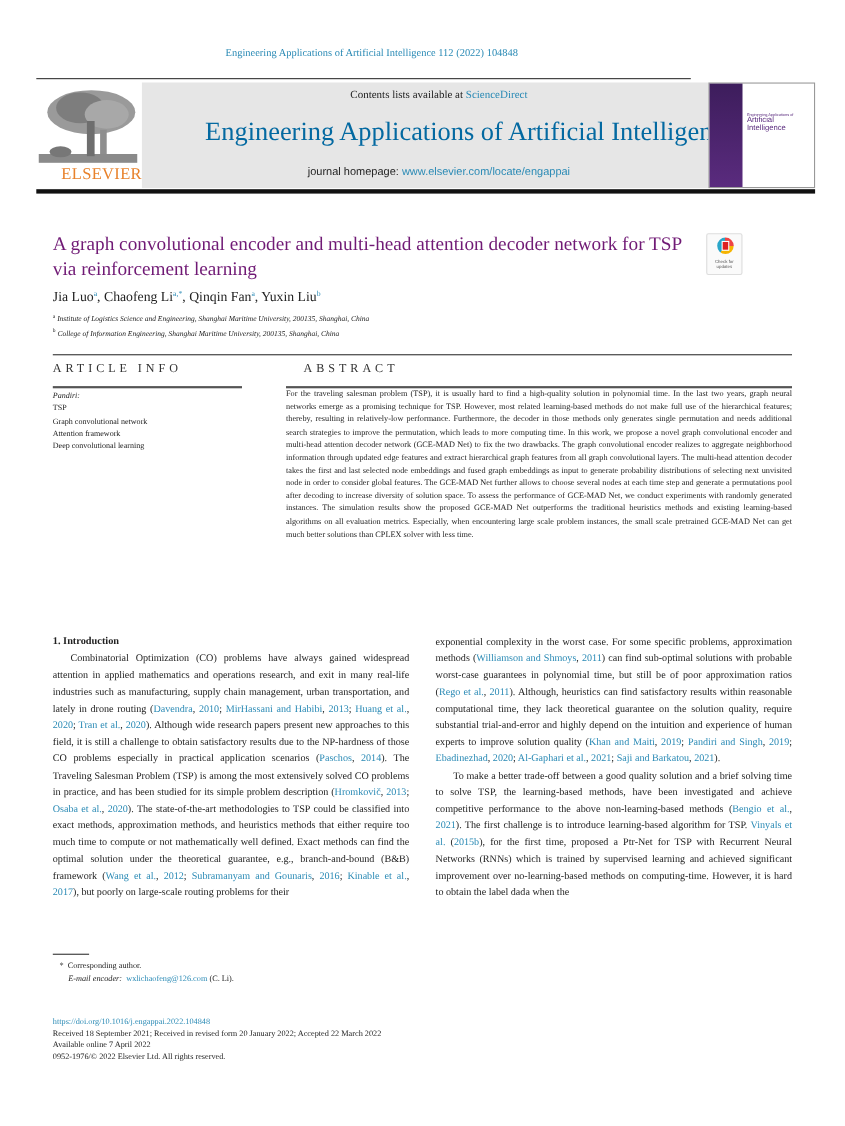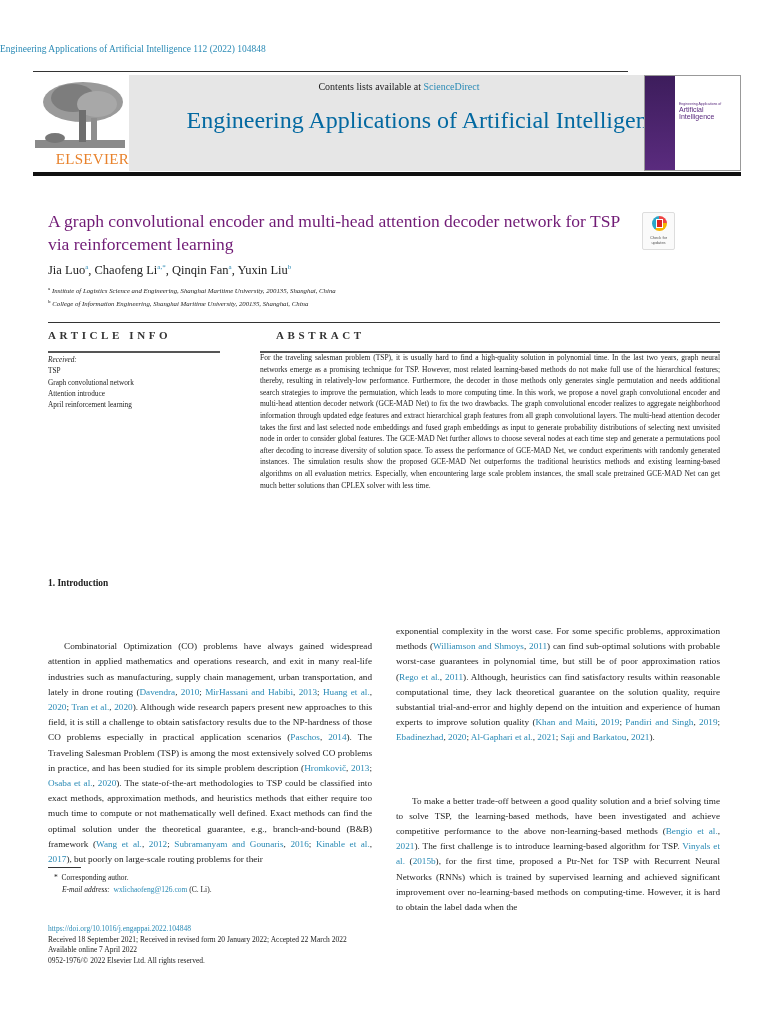--- a/index.html
+++ b/index.html
@@ -1,20 +1,20 @@
 <!DOCTYPE html>
 <html><head>
 <meta charset="utf-8">
 <style>
   * { margin: 0; padding: 0; box-sizing: border-box; }
   html, body { width: 768px; height: 1024px; background: #ffffff; overflow: hidden; }
   body { font-family: "Liberation Serif", "DejaVu Serif", serif; color: #222; position: relative; }
   a, .link { color: #2a8ab5; text-decoration: none; }
 
-  .running-head { position: absolute; top: 44px; left: 0; width: 676px; font-size: 9.5px; color: #2a8ab5; }
+  .running-head { position: absolute; top: 44px; left: 0; width: 676px; text-align: center; font-size: 9.5px; color: #2a8ab5; }
 
   .masthead-rule-top { position: absolute; top: 71px; left: 33px; width: 595px; height: 1px; background: #333; }
   .masthead { position: absolute; top: 75px; left: 33px; width: 708px; height: 96px; }
   .elsevier-logo { position: absolute; left: 0; top: 3px; width: 96px; height: 90px; }
   .elsevier-tree { position: absolute; left: 2px; top: 2px; width: 90px; height: 70px; }
   .elsevier-word { position: absolute; left: 0; bottom: 0; width: 96px; text-align: right; font-size: 15px; color: #e8822c; letter-spacing: 0.3px; font-family: "Liberation Serif", serif; }
   .masthead-gray { position: absolute; left: 96px; top: 0; width: 540px; height: 96px; background: #e6e6e6; }
   .contents-line { position: absolute; top: 6px; width: 100%; text-align: center; font-size: 10px; color: #222; }
   .journal-title { position: absolute; top: 32px; width: 100%; text-align: right; font-size: 24px; color: #0369a1; }
   .homepage-line { position: absolute; top: 76px; width: 100%; text-align: center; font-size: 10px; color: #222; font-family: "Liberation Sans", sans-serif; }
@@ -31,36 +31,36 @@
   .crossmark-flag { position: absolute; top: 4px; left: 5px; width: 5px; height: 7px; background: #d22; }
   .crossmark-text { position: absolute; top: 22px; left: 0; width: 100%; text-align: center; font-size: 4px; line-height: 5px; color: #555; font-family: "Liberation Sans", sans-serif; }
 
   .authors { position: absolute; top: 263px; left: 48px; font-size: 12.5px; color: #222; }
   .authors sup { font-size: 7px; color: #2a8ab5; vertical-align: 5px; }
   .affiliations { position: absolute; top: 283px; left: 48px; font-size: 6.8px; font-style: italic; line-height: 11px; color: #222; }
   .affiliations sup { font-size: 5px; font-style: normal; vertical-align: 3px; }
 
   .sep-rule { position: absolute; top: 322px; left: 48px; width: 672px; height: 1px; background: #333; }
 
-  .section-label { position: absolute; top: 329px; font-size: 11px; letter-spacing: 3.6px; color: #333; font-weight: bold; }
+  .section-label { position: absolute; top: 329px; font-size: 11px; letter-spacing: 3.6px; color: #333; }
   .info-label { left: 48px; }
   .abstract-label { left: 276px; }
   .info-rule { position: absolute; top: 351px; left: 48px; width: 172px; height: 2px; background: #555; }
   .abstract-rule { position: absolute; top: 351px; left: 260px; width: 460px; height: 2px; background: #555; }
 
   .keywords { position: absolute; top: 354px; left: 48px; font-size: 7.3px; line-height: 11.3px; color: #222; }
   .keywords .kw-heading { font-style: italic; }
 
   .abstract-body { position: absolute; top: 352px; left: 260px; width: 460px; font-size: 7.5px; line-height: 11.6px; text-align: justify; color: #222; }
 
   .col { position: absolute; width: 324px; font-size: 9.2px; line-height: 15.2px; text-align: justify; color: #222; }
   .col-left { left: 48px; top: 576px; }
   .col-right { left: 396px; top: 576px; }
   .section-heading { font-weight: bold; font-size: 9.4px; }
-  .para { text-indent: 16px; margin-top: 48px; }
+  .para { text-indent: 16px; }
   .para.noindent { text-indent: 0; }
 
   .footnote-rule { position: absolute; top: 867px; left: 48px; width: 33px; height: 1px; background: #333; }
   .footnote { position: absolute; top: 872px; left: 54px; font-size: 7.5px; line-height: 12.2px; color: #222; }
   .footnote .em-label { font-style: italic; }
 
   .pubinfo { position: absolute; top: 907px; left: 48px; font-size: 7.5px; line-height: 10.7px; color: #222; margin-top: 17px; }
 </style>
 </head>
 <body>
@@ -77,20 +77,21 @@
       <ellipse cx="62" cy="24" rx="20" ry="13" fill="#a8a8a8"></ellipse>
       <rect x="44" y="30" width="7" height="32" fill="#6e6e6e"></rect>
       <rect x="56" y="38" width="6" height="22" fill="#8e8e8e"></rect>
       <ellipse cx="20" cy="58" rx="10" ry="5" fill="#777"></ellipse>
     </svg>
     <div class="elsevier-word">ELSEVIER</div>
   </div>
   <div class="masthead-gray">
     <div class="contents-line"><span>Contents lists available at </span><span class="link">ScienceDirect</span></div>
     <div class="journal-title">Engineering Applications of Artificial Intelligence</div>
+    <div class="homepage-line"><span>journal homepage: </span><span class="link">www.elsevier.com/locate/engappai</span></div>
   </div>
   <div class="cover">
     <div class="cover-purple"></div>
     <div class="cover-text-small">Engineering Applications of</div>
     <div class="cover-text"><span>Artificial</span><br><span>Intelligence</span></div>
   </div>
 </div>
 <div class="masthead-rule-bottom"></div>
 
 <div class="article-title">A graph convolutional encoder and multi-head attention decoder network for TSP via reinforcement learning</div>
@@ -114,42 +115,42 @@
 </div>
 
 <div class="sep-rule"></div>
 
 <div class="section-label info-label">ARTICLE INFO</div>
 <div class="section-label abstract-label">ABSTRACT</div>
 <div class="info-rule"></div>
 <div class="abstract-rule"></div>
 
 <div class="keywords">
-  <div class="kw-heading">Received:</div>
+  <div class="kw-heading">Pandiri:</div>
   <div>TSP</div>
   <div>Graph convolutional network</div>
-  <div>Attention introduce</div>
-  <div>April reinforcement learning</div>
+  <div>Attention framework</div>
+  <div>Deep convolutional learning</div>
 </div>
 
 <div class="abstract-body">For the traveling salesman problem (TSP), it is usually hard to find a high-quality solution in polynomial time. In the last two years, graph neural networks emerge as a promising technique for TSP. However, most related learning-based methods do not make full use of the  hierarchical features; thereby, resulting in relatively-low performance. Furthermore, the decoder in those methods only generates single permutation and needs additional search strategies to improve the permutation, which leads to more computing time. In this work, we propose a novel graph convolutional encoder and multi-head attention decoder network (GCE-MAD Net) to fix the two drawbacks. The graph convolutional encoder realizes to aggregate neighborhood information through updated edge features and extract hierarchical graph features from all graph convolutional layers. The multi-head attention decoder takes the first and last selected node embeddings and fused graph embeddings as input to generate probability distributions of selecting next unvisited node in order to consider global features. The GCE-MAD Net further allows to choose several nodes at each time step and generate a permutations pool after decoding to increase diversity of solution space. To assess the performance of GCE-MAD Net, we conduct experiments with randomly generated instances. The simulation results show the proposed GCE-MAD Net outperforms the traditional heuristics methods and existing learning-based algorithms on all evaluation metrics. Especially, when encountering large scale problem instances, the small scale pretrained GCE-MAD Net can get much better solutions than CPLEX solver with less time.</div>
 
 <div class="col col-left">
   <div class="section-heading">1.  Introduction</div>
   <div class="para"><span>Combinatorial Optimization (CO) problems have always gained widespread attention in applied mathematics and operations research, and exit in many real-life industries such as manufacturing, supply chain management, urban transportation, and lately in drone routing (</span><span class="link">Davendra</span><span>, </span><span class="link">2010</span><span>; </span><span class="link">MirHassani and Habibi</span><span>, </span><span class="link">2013</span><span>; </span><span class="link">Huang et al.</span><span>, </span><span class="link">2020</span><span>; </span><span class="link">Tran et al.</span><span>, </span><span class="link">2020</span><span>). Although wide research papers present new approaches to this field, it is still a challenge to obtain satisfactory results due to the NP-hardness of those CO problems especially in practical application scenarios (</span><span class="link">Paschos</span><span>, </span><span class="link">2014</span><span>). The Traveling Salesman Problem (TSP) is among the most extensively solved CO problems in practice, and has been studied for its simple problem description (</span><span class="link">Hromkovič</span><span>, </span><span class="link">2013</span><span>; </span><span class="link">Osaba et al.</span><span>, </span><span class="link">2020</span><span>). The state-of-the-art methodologies to TSP could be classified into exact methods, approximation methods, and heuristics methods that either require too much time to compute or not mathematically well defined. Exact methods can find the optimal solution under the theoretical guarantee, e.g., branch-and-bound (B&amp;B) framework (</span><span class="link">Wang et al.</span><span>, </span><span class="link">2012</span><span>; </span><span class="link">Subramanyam and Gounaris</span><span>, </span><span class="link">2016</span><span>; </span><span class="link">Kinable et al.</span><span>, </span><span class="link">2017</span><span>), but poorly on large-scale routing problems for their</span></div>
 </div>
 <div class="col col-right">
   <div class="para noindent"><span>exponential complexity in the worst case. For some specific problems, approximation methods (</span><span class="link">Williamson and Shmoys</span><span>, </span><span class="link">2011</span><span>) can find sub-optimal solutions with probable worst-case guarantees in polynomial time, but still be of poor approximation ratios (</span><span class="link">Rego et al.</span><span>, </span><span class="link">2011</span><span>). Although, heuristics can find satisfactory results within reasonable computational time, they lack theoretical guarantee on the solution quality, require substantial trial-and-error and highly depend on the intuition and experience of human experts to improve solution quality (</span><span class="link">Khan and Maiti</span><span>, </span><span class="link">2019</span><span>; </span><span class="link">Pandiri and Singh</span><span>, </span><span class="link">2019</span><span>; </span><span class="link">Ebadinezhad</span><span>, </span><span class="link">2020</span><span>; </span><span class="link">Al-Gaphari et al.</span><span>, </span><span class="link">2021</span><span>; </span><span class="link">Saji and Barkatou</span><span>, </span><span class="link">2021</span><span>).</span></div>
   <div class="para"><span>To make a better trade-off between a good quality solution and a brief solving time to solve TSP, the learning-based methods, have been investigated and achieve competitive performance to the above non-learning-based methods (</span><span class="link">Bengio et al.</span><span>, </span><span class="link">2021</span><span>). The first challenge is to introduce learning-based algorithm for TSP. </span><span class="link">Vinyals et al.</span><span> (</span><span class="link">2015b</span><span>), for the first time, proposed a Ptr-Net for TSP with Recurrent Neural Networks (RNNs) which is trained by supervised learning and achieved significant improvement over no-learning-based methods on computing-time. However, it is hard to obtain the label dada when the</span></div>
 </div>
 
 <div class="footnote-rule"></div>
 <div class="footnote">
   <div><span>*</span>&nbsp; <span>Corresponding author.</span></div>
-  <div style="padding-left:8px"><span class="em-label">E-mail address:</span>&nbsp; <span class="link">wxlichaofeng@126.com</span><span> (C. Li).</span></div>
+  <div style="padding-left:8px"><span class="em-label">E-mail encoder:</span>&nbsp; <span class="link">wxlichaofeng@126.com</span><span> (C. Li).</span></div>
 </div>
 
 <div class="pubinfo">
   <div class="link">https://doi.org/10.1016/j.engappai.2022.104848</div>
   <div>Received 18 September 2021; Received in revised form 20 January 2022; Accepted 22 March 2022</div>
   <div>Available online 7 April 2022</div>
   <div>0952-1976/© 2022 Elsevier Ltd. All rights reserved.</div>
 </div>
 
 </body></html>

